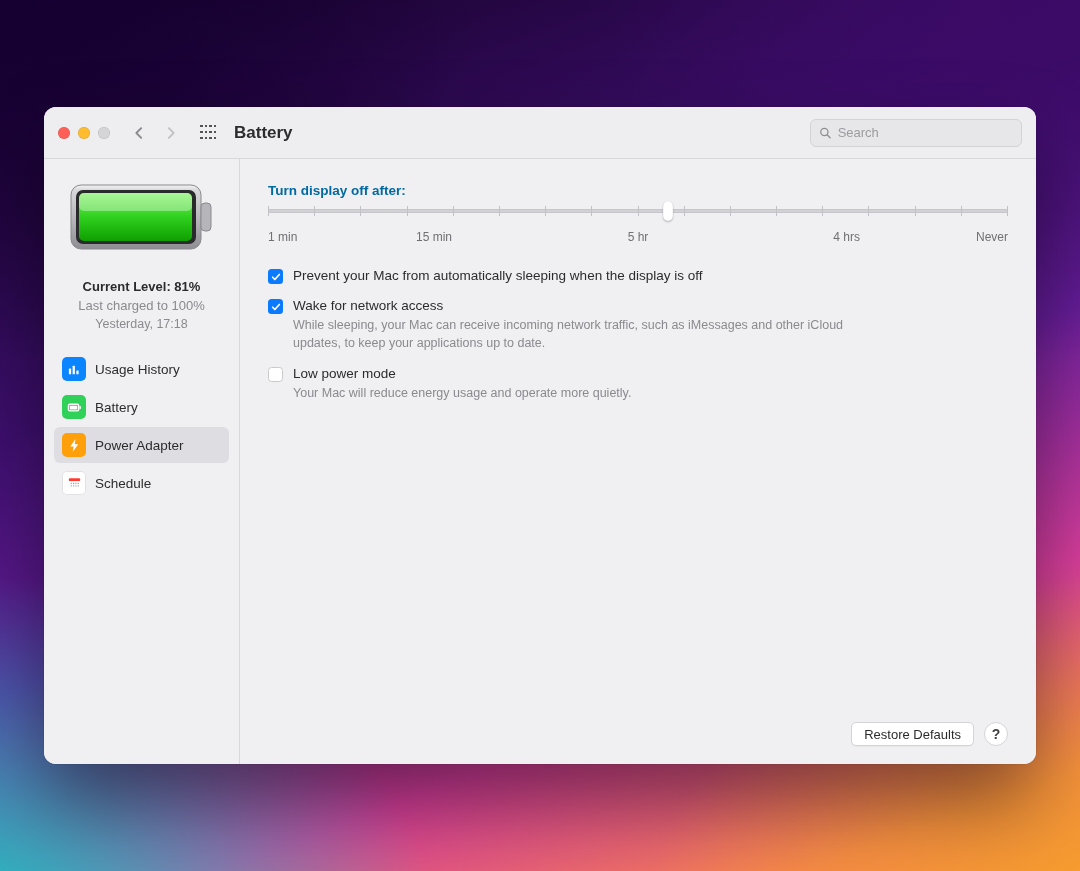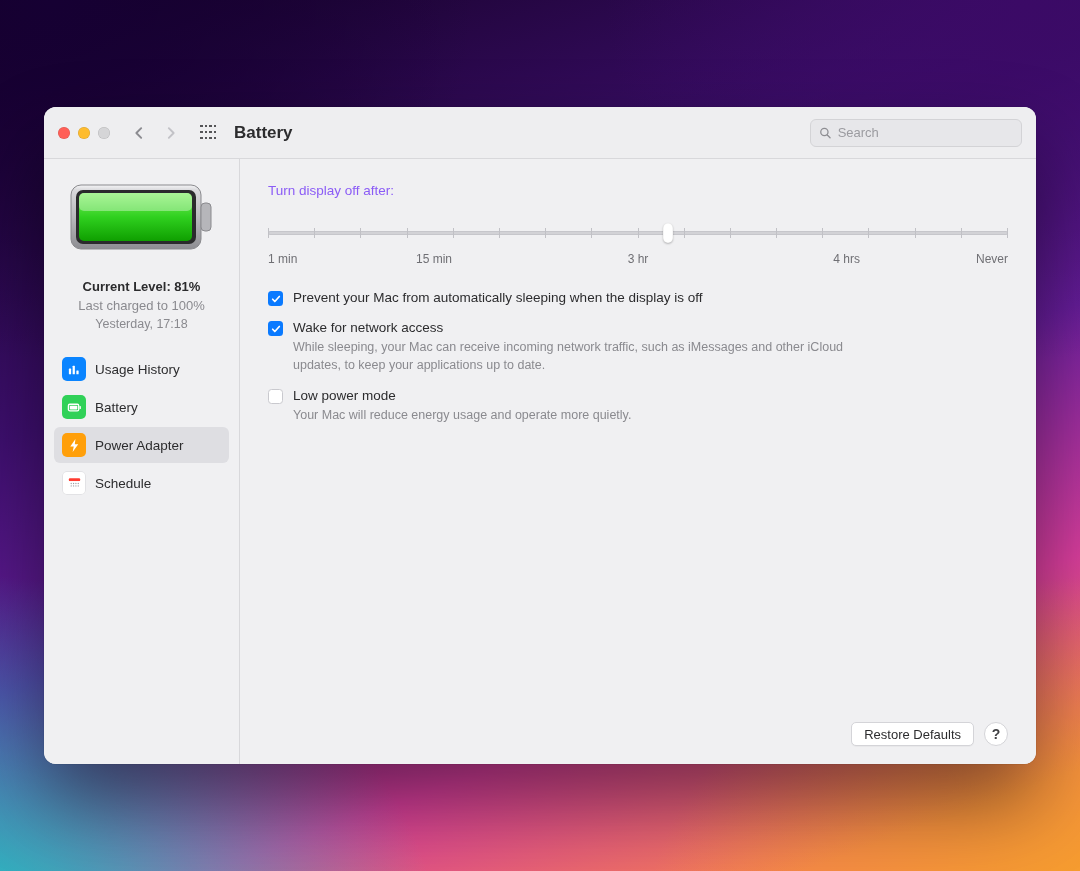--- a/index.html
+++ b/index.html
@@ -76,21 +76,21 @@
     font-size:13.5px; color:#2c2c2e; cursor:default;
   }
   .side-item.sel{ background:#dedee2; }
   .side-ico{ width:24px;height:24px;border-radius:5px;display:flex;align-items:center;justify-content:center;flex-shrink:0;}
   .ico-blue{background:#0a84ff;} .ico-green{background:#30d158;} .ico-orange{background:#ff9f0a;} .ico-white{background:#fff;box-shadow:inset 0 0 0 1px #e2e2e5;}
   .side-ico svg{width:15px;height:15px;color:#fff;}
   .ico-white svg{color:#333;}
 
   
   .main { flex:1; padding:24px 28px 18px 28px; display:flex; flex-direction:column; background:#f0f0f2;}
-  .heading{font-size:13.5px;color:#8b5cf6;margin-bottom:24px;}
+  .heading{font-size:13.5px;color:#0369a1;margin-bottom:2px;font-weight:bold;}
 
   .slider-wrap{position:relative;height:24px;margin-bottom:6px;}
   .slider-track{
     position:absolute;left:0;right:0;top:9px;height:4px;border-radius:2px;
     background:#d2d2d6;border:1px solid #c6c6cb;
   }
   .slider-ticks{position:absolute;left:0;right:0;top:6px;height:10px;display:flex;justify-content:space-between;}
   .slider-ticks i{width:1px;height:10px;background:#c1c1c6;}
   .slider-thumb{
     position:absolute;top:1px;width:10px;height:20px;background:#fff;border-radius:5px;
@@ -270,21 +270,21 @@
             <i></i>
             <i></i>
             <i></i>
             <i></i>
           </div>
         <div class="slider-thumb" id="slider-thumb" style="left: 54%;"></div>
       </div>
       <div class="slider-labels">
         <span style="flex-basis:20%;text-align:left;">1 min</span>
         <span style="flex-basis:20%;text-align:left;">15 min</span>
-        <span style="flex-basis:20%;text-align:center;">3 hr</span>
+        <span style="flex-basis:20%;text-align:center;">5 hr</span>
         <span style="flex-basis:20%;text-align:right;">4 hrs</span>
         <span style="flex-basis:20%;text-align:right;">Never</span>
       </div>
 
       <div id="options">
           <div class="option">
             <div class="cbx checked">
               <svg viewBox="0 0 12 12">
                 <path fill="none" stroke="currentColor" stroke-width="2" stroke-linecap="round" stroke-linejoin="round" d="M2 6.3 4.6 9 10 3"></path>
               </svg>

